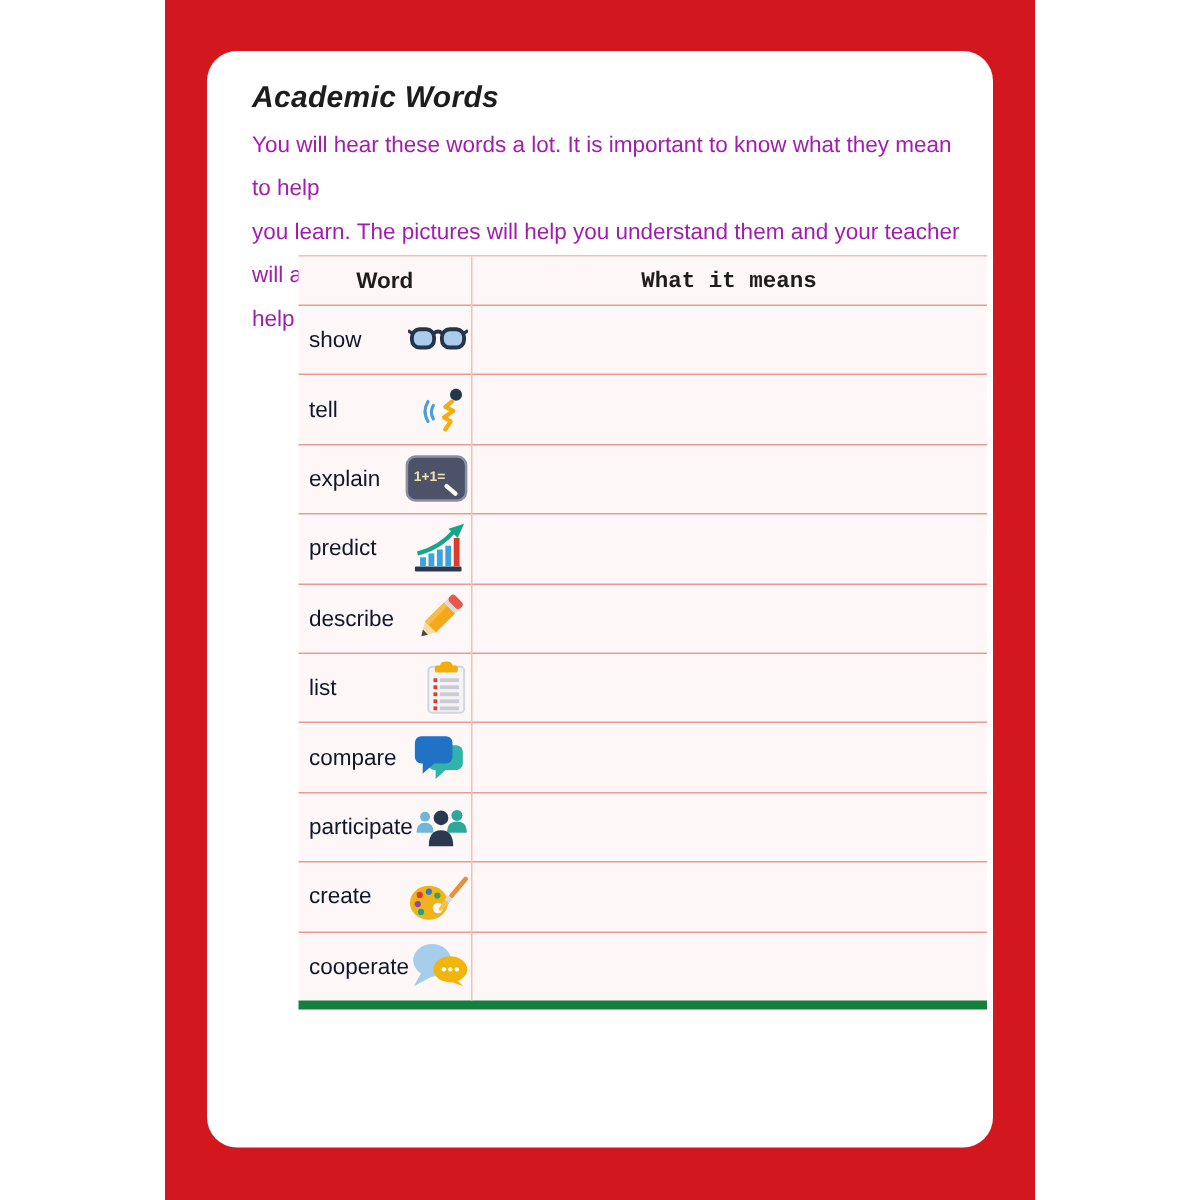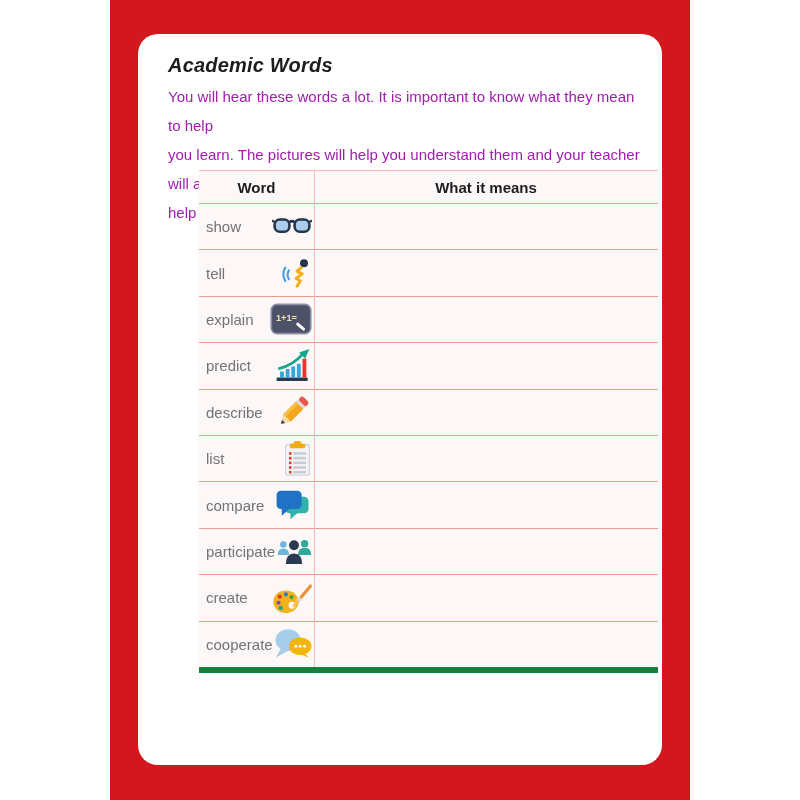--- a/index.html
+++ b/index.html
@@ -6,24 +6,24 @@
   body{width:800px;height:800px;background:#ffffff;font-family:"Liberation Sans",sans-serif;position:relative;overflow:hidden;}
   .frame{position:absolute;left:110px;top:0;width:580px;height:800px;background:#d2181e;}
   .card{position:absolute;left:138px;top:34px;width:524px;height:731px;background:#ffffff;border-radius:20px;}
   .title{position:absolute;left:30px;top:20px;font-size:20px;font-weight:bold;color:#1d1d1d;letter-spacing:.2px;font-style:italic;}
   .intro{position:absolute;left:30px;top:48px;width:478px;font-size:15px;line-height:29px;color:#a21caf;}
   .tbl{position:absolute;left:30px;top:136px;width:459px;background:#fdf8f7;border-top:1px solid #f3beb6;border-bottom:6px solid #15803d;margin-left:31px;}
   .vdiv{position:absolute;left:115px;top:0;bottom:0;width:1px;background:#f3beb6;}
   .thead{display:flex;height:32px;align-items:center;}
   .th{font-size:15px;font-weight:bold;color:#1d1d1d;text-align:center;}
   .th.c1{width:115px;}
-  .th.c2{width:344px;}
+  .th.c2{width:344px;font-family:Liberation Mono, monospace;}
   .trow{display:flex;height:45.4px;border-top:1px solid #ee9a90;}
   .cell-word{width:115px;display:flex;align-items:center;justify-content:space-between;padding:0 2px 0 7px;box-sizing:border-box;}
-  .word{font-size:15px;color:#737373;white-space:nowrap;}
+  .word{font-size:15px;color:#0f172a;white-space:nowrap;}
   .icon{flex-shrink:0;display:flex;align-items:flex-start;}
   .cell-meaning{width:344px;}
 </style>
 </head>
 <body>
 
 <div class="frame"></div>
 <div class="card">
 
   <div class="title">Academic Words</div>

